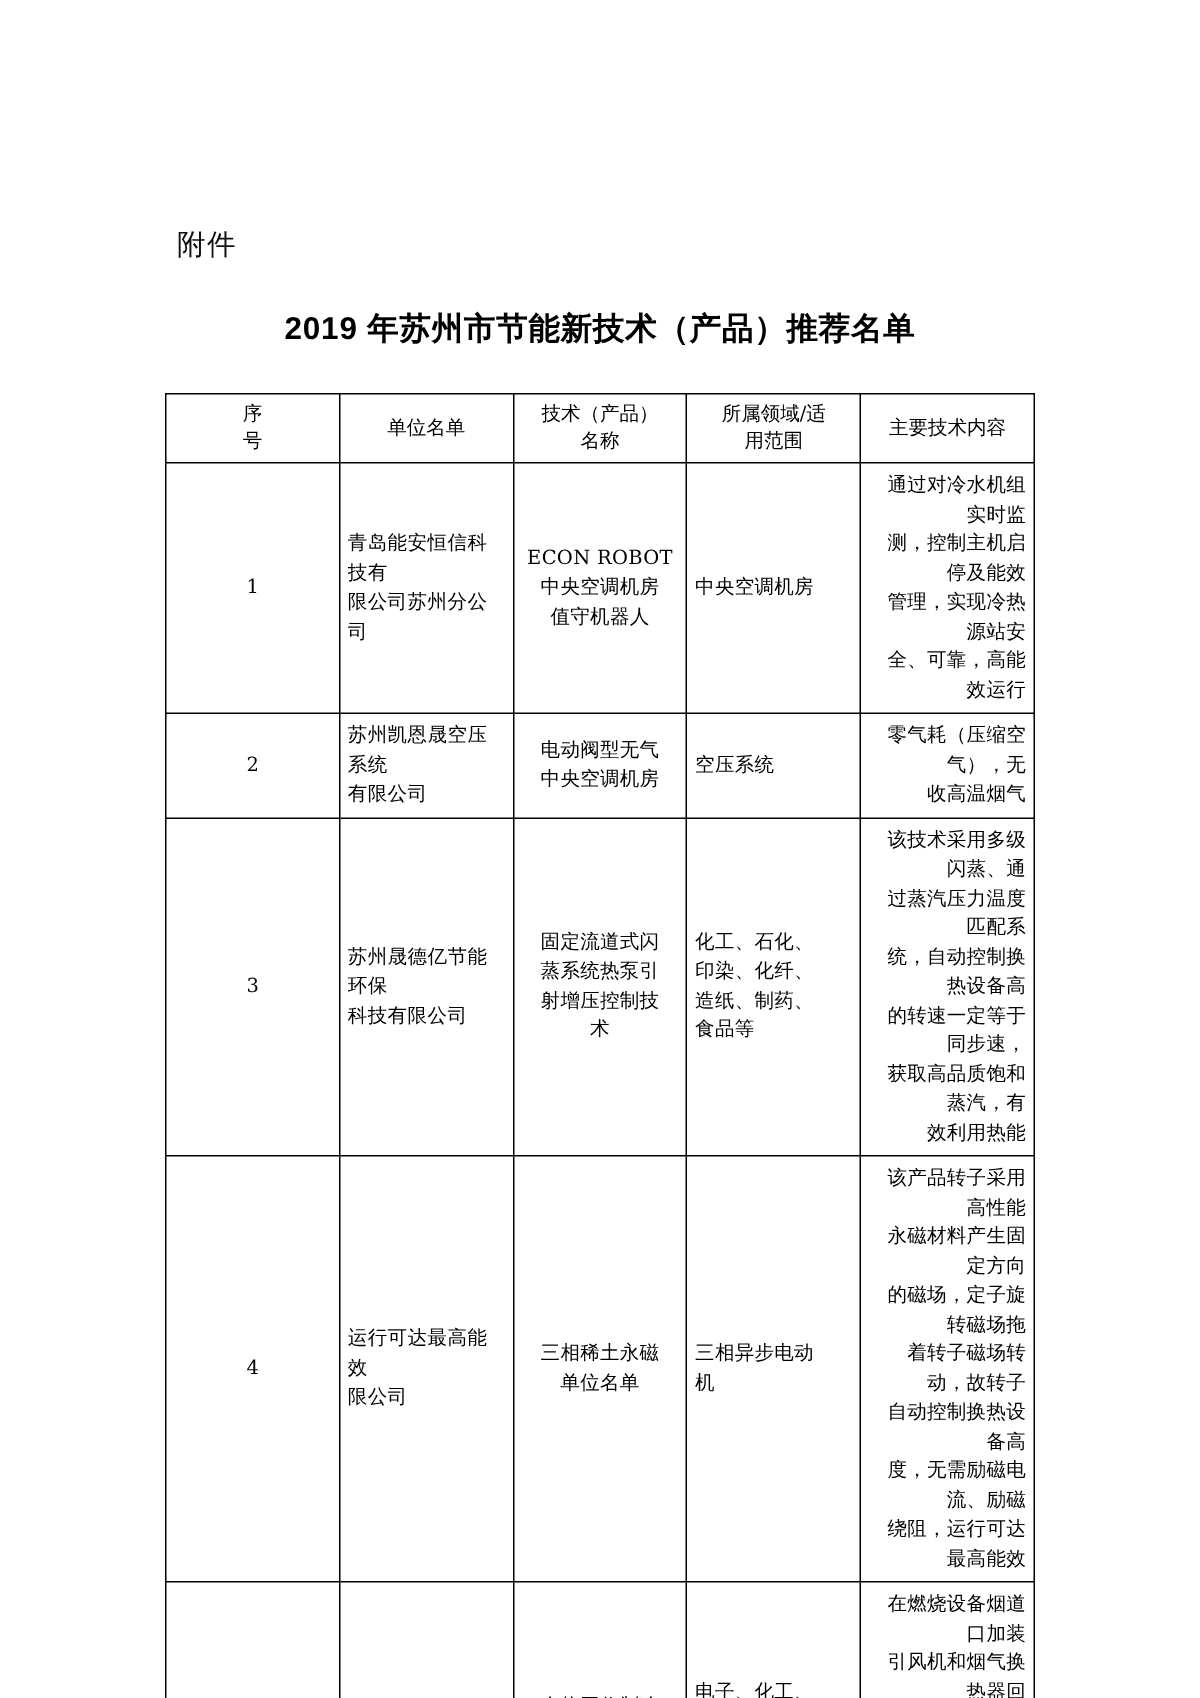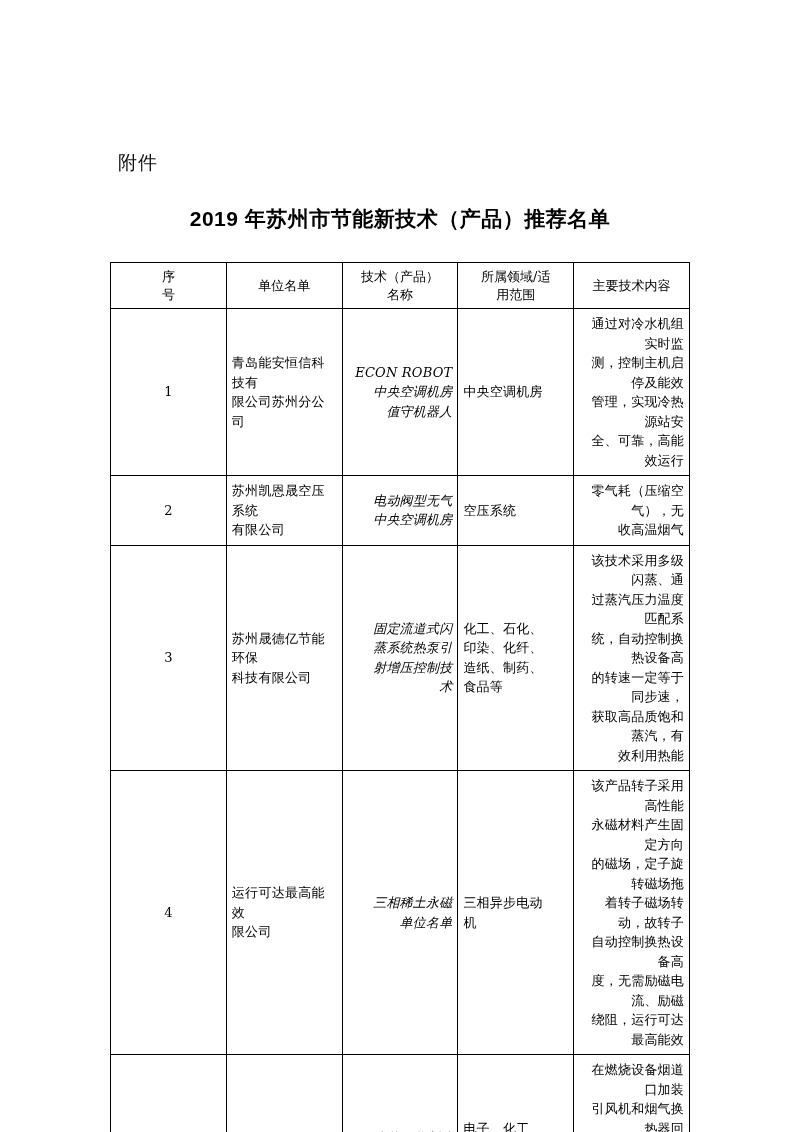--- a/index.html
+++ b/index.html
@@ -70,23 +70,22 @@
     width: 36px;
     font-size: 13px;
   }
   td.unit {
     width: 138px;
     text-align: left;
     letter-spacing: 0.3px;
   }
   td.tech {
     width: 104px;
-    text-align: right;
+    text-align: center;
     letter-spacing: 0.2px;
-    font-style: italic;
   }
   td.field {
     width: 100px;
     text-align: left;
     letter-spacing: 0.2px;
   }
   td.content {
     width: 192px;
     text-align: right;
     letter-spacing: 0.2px;

